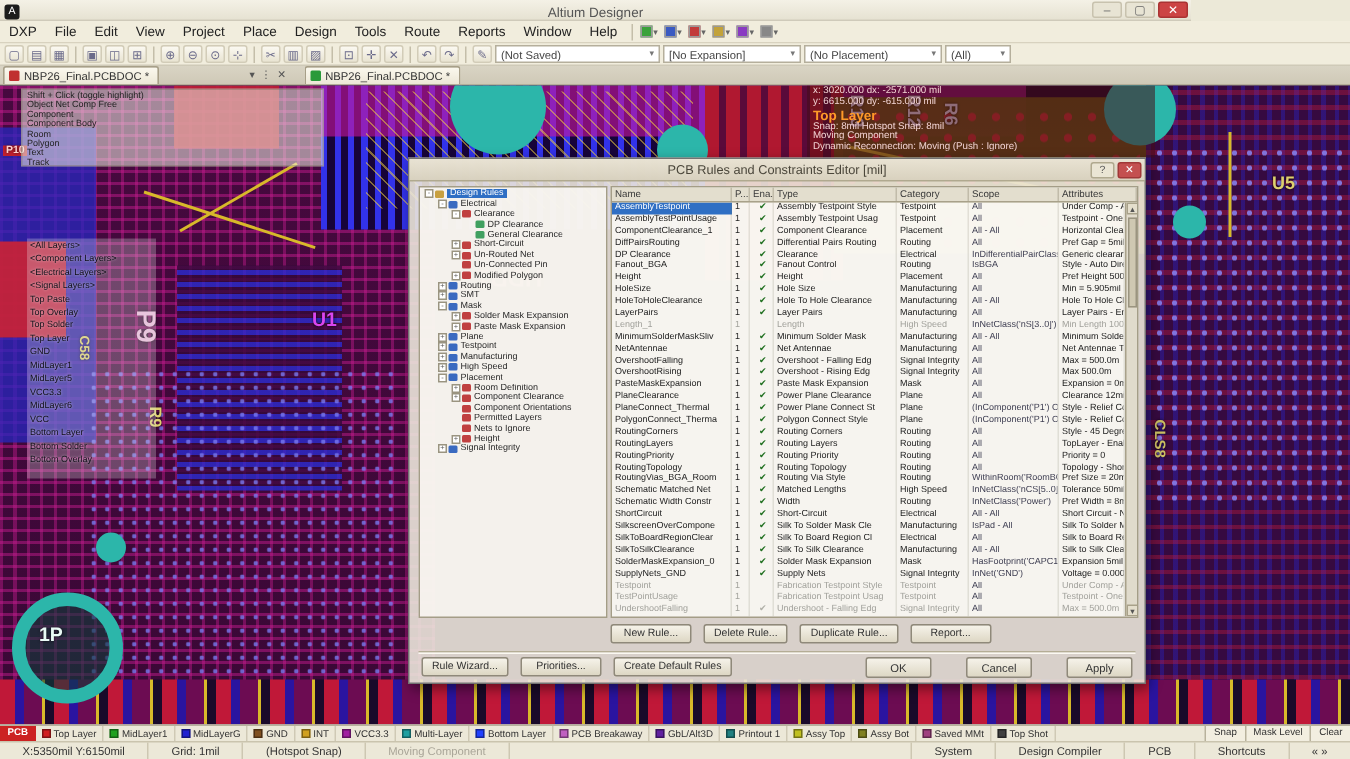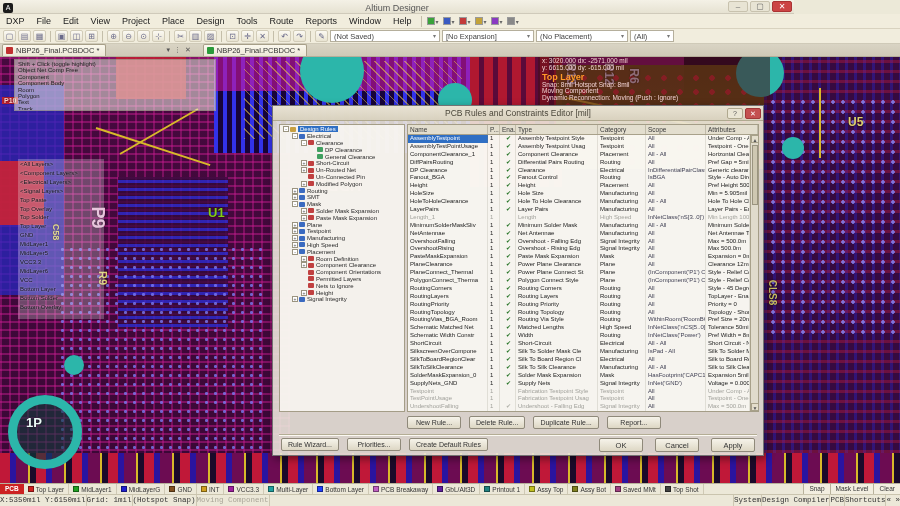--- a/index.html
+++ b/index.html
@@ -100,39 +100,39 @@
   .trow.disabled { color:#a2a29c; }
   .trow.disabled .c-en { color:#b0b0a8; }
   #tbl-scroll { position:absolute; right:0; top:10px; bottom:0; width:8px; background:rgba(222,216,200,.9); border-left:1px solid #a8a18a; }
   #tbl-scroll .arr { position:absolute; left:0; width:8px; height:8px; font-size:5px; text-align:center; line-height:8px; color:#555; background:#e4decc; border:1px solid #a8a18a; }
   #tbl-scroll .thumb { position:absolute; left:1px; top:10px; width:6px; height:60px; background:#cfc8b2; border:1px solid #9a9480; }
 
   #dlg-rowbtns { position:absolute; left:134px; top:310px; display:flex; gap:8px; }
   .push-btn { height:13px; min-width:54px; background:linear-gradient(#f6f3ea,#ddd7c4); border:1px solid #8f897a; border-radius:2px; font-size:7px; line-height:12px; text-align:center; color:#333; padding:0 6px; }
   #dlg-sep { position:absolute; left:6px; right:6px; top:328px; height:2px; border-top:1px solid #b4ad95; border-bottom:1px solid #fbf9f2; }
   #dlg-footer-left { position:absolute; left:8px; top:332px; display:flex; gap:8px; }
-  #dlg-footer-right { position:absolute; right:8px; top:332px; display:flex; gap:12px; }
+  #dlg-footer-right { position:absolute; right:8px; top:332px; display:flex; gap:23px; }
   .confirm-btn { width:44px; height:14px; background:linear-gradient(#f6f3ea,#ddd7c4); border:1px solid #8f897a; border-radius:2px; font-size:7.5px; line-height:13px; text-align:center; color:#333; }
 
   
   #layerbar { position:absolute; left:0; top:483px; width:900px; height:11px; background:#ece8d8; border-top:1px solid #b8b29c; display:flex; align-items:center; font-size:6.5px; color:#333; overflow:hidden; }
   #pcb-tab { flex:none; background:#cc2222; color:#fff; font-weight:bold; padding:0 5px; height:10px; line-height:10px; }
   .layer-tab { flex:none; display:flex; align-items:center; gap:2px; padding:0 4px; height:10px; border-right:1px solid #cfc9b5; white-space:nowrap; }
   .layer-chip { width:6px; height:6px; border:1px solid rgba(0,0,0,.4); flex:none; }
   #layerbar-right { margin-left:auto; display:flex; flex:none; }
   .lb-btn { padding:0 5px; height:10px; line-height:10px; border-left:1px solid #b8b29c; background:#f2eee0; }
 
   #statusbar { position:absolute; left:0; top:494px; width:900px; height:12px; background:#ece8d8; border-top:1px solid #cac4ae; display:flex; align-items:center; font-size:7.5px; color:#333; }
-  .status-cell { padding:0 0; border-right:1px solid #cdc7b2; height:100%; line-height:11px; white-space:nowrap;font-family:Liberation Mono, monospace; }
+  .status-cell { padding:0 15px; border-right:1px solid #cdc7b2; height:100%; line-height:11px; white-space:nowrap; }
   .status-dim { color:#a9a598; }
   #status-right { margin-left:auto; display:flex; }
   #status-right .status-cell { border-right:none; border-left:1px solid #cdc7b2; }
 
   .lbl-hdr1 { left:318px; top:118px; font-size:16px; color:#e06ab0; transform:rotate(180deg); }
-  .lbl-u1 { left:208px; top:148px; font-size:13px; color:#84cc16; }
+  .lbl-u1 { left:208px; top:148px; font-size:13px; color:#d946ef; }
   .lbl-p9 { left:86px; top:150px; font-size:18px; color:#e8b8d8; transform:rotate(90deg); }
   .lbl-r9 { left:96px; top:215px; font-size:11px; color:#ddd06e; transform:rotate(90deg); }
   .lbl-u5 { left:848px; top:58px; font-size:12px; }
   .lbl-r13 { left:560px; top:10px; font-size:12px; transform:rotate(90deg); color:#e8e0f0; }
   .lbl-r12 { left:598px; top:10px; font-size:12px; transform:rotate(90deg); color:#e8e0f0; }
   .lbl-r6 { left:626px; top:12px; font-size:12px; transform:rotate(90deg); color:#e8e0f0; }
   .lbl-c58 { left:48px; top:170px; font-size:9px; transform:rotate(90deg); }
   .lbl-cls8 { left:760px; top:230px; font-size:10px; transform:rotate(90deg); color:#cbbf62; }
   .lbl-1p { left:26px; top:358px; font-size:13px; color:#eafaf6; font-weight:bold; }
   .lbl-p10 { left:2px; top:40px; font-size:7px; color:#ffd0d0; background:#c02030; padding:0 2px; }

